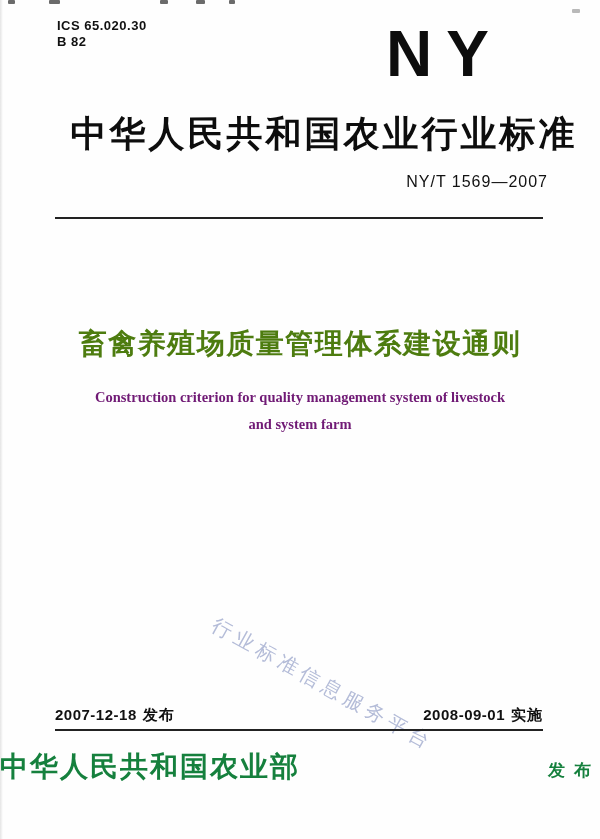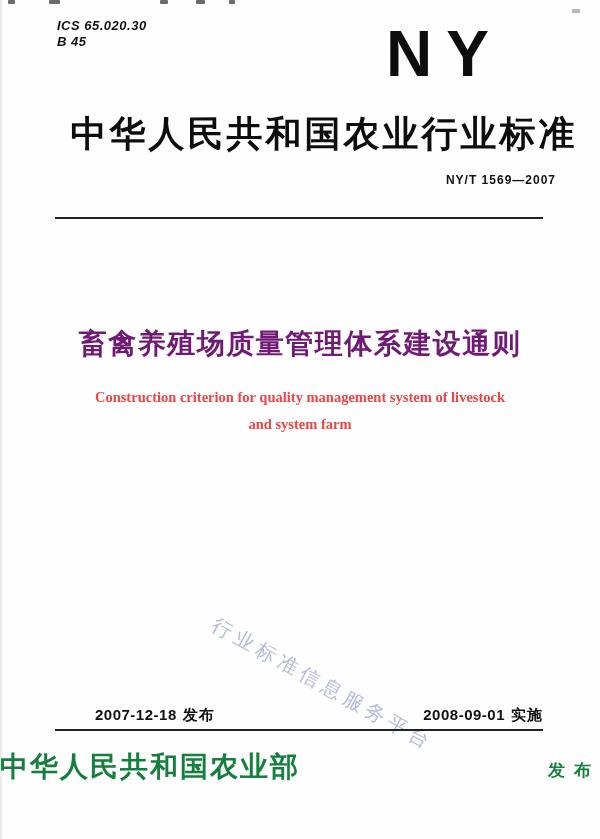--- a/index.html
+++ b/index.html
@@ -15,67 +15,67 @@
   .page::before{
     content:"";position:absolute;left:0;top:0;width:3px;height:100%;
     background:linear-gradient(to right, rgba(0,0,0,0.10), rgba(0,0,0,0));
     pointer-events:none;
   }
   .scan-dash{
     position:absolute;top:0;height:4px;background:#3a3a3a;opacity:.75;border-radius:1px;
   }
   .ics-block{
     position:absolute;left:57px;top:18px;
-    font-weight:bold;font-size:13px;line-height:16px;letter-spacing:0.5px;font-style:italic;
+    font-weight:bold;font-size:13px;line-height:16px;letter-spacing:0.5px;
   }
   .ny-logo{
     position:absolute;top:22px;right:97px;
     font-weight:bold;font-size:64px;line-height:64px;
     letter-spacing:14px;padding-right:-14px;
     font-family:"Liberation Sans","DejaVu Sans",sans-serif;
     transform:scaleY(1.02);
     color:#0d0d0d;
   }
   .std-title{
     position:absolute;top:110px;left:0;width:100%;
     text-align:center;font-weight:bold;font-size:36px;
     letter-spacing:3px;color:#0d0d0d;white-space:nowrap;margin-left:24px;
   }
   .std-number{
-    position:absolute;top:173px;right:44px;
-    font-weight:bold;font-size:12px;letter-spacing:1px;
+    position:absolute;top:173px;right:52px;
+    font-weight:normal;font-size:16px;letter-spacing:1px;
   }
   .rule{
     position:absolute;left:55px;width:488px;height:2px;background:#222;
   }
   .rule-top{top:217px;}
   .rule-bottom{top:729px;}
   .main-title{
     position:absolute;top:325px;left:0;width:100%;
     text-align:center;font-weight:bold;font-size:28px;
-    letter-spacing:1.5px;color:#701a75;white-space:nowrap;
+    letter-spacing:1.5px;color:#4d7c0f;white-space:nowrap;
   }
   .en-title{
     position:absolute;top:384px;left:0;width:100%;
     text-align:center;font-weight:bold;font-size:14.5px;line-height:27px;
     font-family:"Liberation Serif","DejaVu Serif",serif;
-    color:#ef4444;
+    color:#701a75;
   }
   .watermark{
     position:absolute;left:220px;top:612px;
     transform:rotate(29deg);transform-origin:0 0;
     font-size:20px;letter-spacing:5px;white-space:nowrap;
     font-weight:400;
   }
   .dates-row{
     position:absolute;top:706px;left:55px;right:57px;
     display:flex;justify-content:space-between;
     font-weight:bold;font-size:15px;
   }
-  .dates-row .date-num{letter-spacing:0.5px;margin-left:40px;}
+  .dates-row .date-num{letter-spacing:0.5px;}
   .dates-row .date-label{margin-left:6px;letter-spacing:1px;}
   .publisher-row{
     position:absolute;top:748px;left:0;width:100%;
     display:flex;justify-content:space-between;align-items:baseline;
     color:#15803d;white-space:nowrap;
   }
   .publisher-name{font-weight:bold;font-size:28px;letter-spacing:2px;}
   .publisher-action{font-weight:bold;font-size:17px;letter-spacing:9px;margin-left:14px;}
 </style>
 </head>
@@ -85,21 +85,21 @@
 
   <div class="scan-dash" style="left:8px;width:7px;"></div>
   <div class="scan-dash" style="left:49px;width:11px;"></div>
   <div class="scan-dash" style="left:160px;width:8px;"></div>
   <div class="scan-dash" style="left:196px;width:9px;"></div>
   <div class="scan-dash" style="left:229px;width:6px;"></div>
   <div class="scan-dash" style="left:572px;width:8px;top:9px;opacity:.35;"></div>
 
   <div class="ics-block">
     <div>ICS 65.020.30</div>
-    <div>B 45</div>
+    <div>B 82</div>
   </div>
 
   <div class="ny-logo">NY</div>
 
   <div class="std-title">中华人民共和国农业行业标准</div>
 
   <div class="std-number">NY/T 1569—2007</div>
 
   <div class="rule rule-top" style="background: rgb(34, 34, 34);"></div>
 

